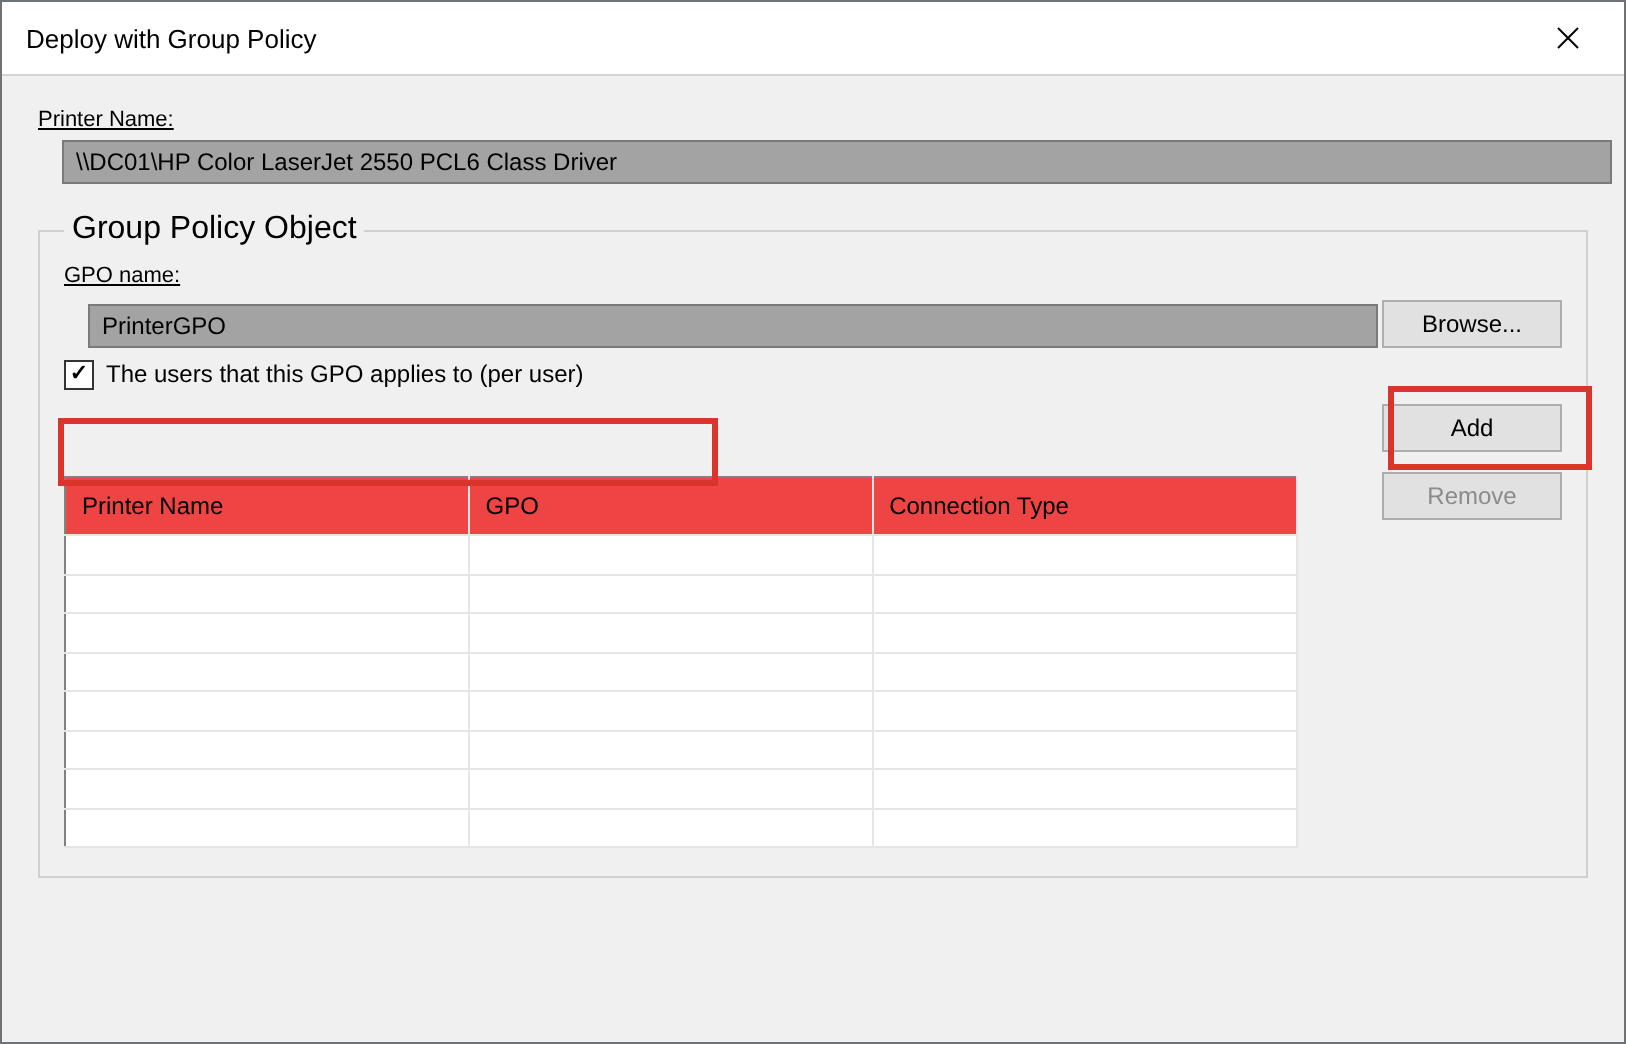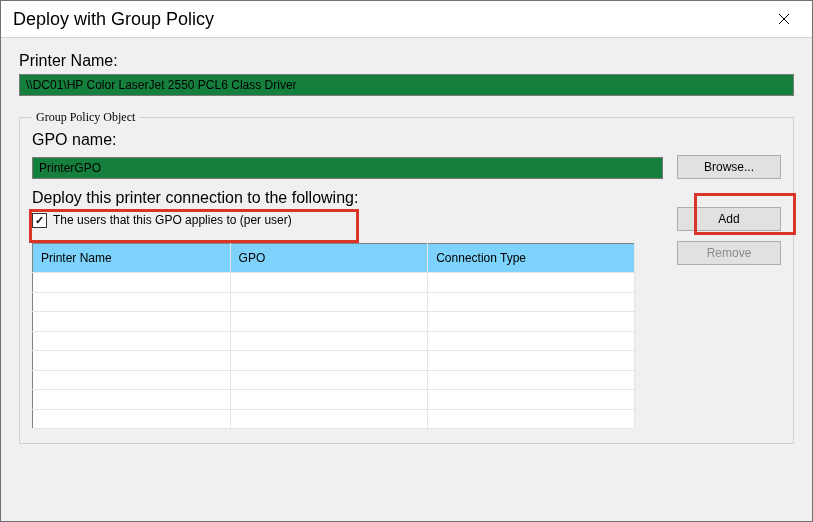--- a/index.html
+++ b/index.html
@@ -10,37 +10,37 @@
     --btn-face:#e1e1e1;
     --btn-border:#adadad;
     --focus-blue:#0078d7;
     --highlight:#d9352a;
     --table-border:#e5e5e5;
     --disabled:#8b8b8b;
   }
   html,body{margin:0;padding:0;font-family:"Segoe UI",Tahoma,sans-serif;font-size:12px;color:var(--text);}
   .window{width:813px;height:522px;box-sizing:border-box;background:var(--bg);border:1px solid #6e7276;position:relative;}
   .titlebar{height:36px;display:flex;align-items:center;border-bottom:1px solid var(--border-light);background:#fff;padding:0 12px;}
-  .titlebar .title{font-size:18px;flex:1;}
+  .titlebar .title{font-size:13px;flex:1;}
   .titlebar .close{width:32px;height:32px;display:flex;align-items:center;justify-content:center;cursor:default;}
   .titlebar .close svg{width:12px;height:12px;stroke:#000;stroke-width:1;}
   .content{padding:14px 18px 0 18px;}
-  .label{font-size:16px;}
+  .label{font-size:11px;text-decoration:underline;}
   .text-input{
     width:100%;box-sizing:border-box;height:22px;border:1px solid #7a7a7a;
-    background:#15803d;padding:2px 6px;font:inherit;margin-top:4px;
+    background:#a3a3a3;padding:2px 6px;font:inherit;margin-top:4px;margin-left:12px;
   }
   fieldset.gpo{
     margin:14px 0 0 0;border:1px solid #d0d0d0;padding:6px 12px 14px 12px;position:relative;
   }
-  fieldset.gpo legend{font-size:12px;padding:0 4px;font-family:Liberation Serif, serif;}
+  fieldset.gpo legend{font-size:16px;padding:0 4px;}
   .row-btn{display:flex;gap:14px;align-items:flex-start;margin-top:4px;}
   .row-btn .col-main{flex:1;}
   .btn{
-    width:104px;height:24px;background:var(--btn-face);border:1px solid var(--btn-border);
+    width:90px;height:24px;background:var(--btn-face);border:1px solid var(--btn-border);
     font:inherit;cursor:default;display:inline-flex;align-items:center;justify-content:center;
   }
   .btn.disabled{color:var(--disabled);margin-left:28px;}
   .btn.primary{border:2px solid var(--focus-blue);background:var(--btn-face);}
   .highlight-box{
     position:absolute;border:3px solid var(--highlight);pointer-events:none;
   }
   .highlight-check{left:28px;top:208px;width:324px;height:28px;}
   .highlight-add{right:16px;top:192px;width:96px;height:36px;}
   .deploy-label{margin-top:10px;display:block;}
@@ -51,21 +51,21 @@
   .check-row .box.checked::after{
     content:"✓";font-size:11px;line-height:11px;color:#000;font-weight:bold;
   }
   .btn-col{display:flex;flex-direction:column;gap:8px;padding-top:2px;}
   table.data{
     width:100%;border-collapse:collapse;background:#fff;border:1px solid #828282;margin-top:12px;
     table-layout:fixed;height:186px;
   }
   table.data th{
     text-align:left;font-weight:normal;padding:4px 8px;border-right:1px solid var(--table-border);
-    border-bottom:1px solid var(--table-border);background:#7dd3fc;height:20px;
+    border-bottom:1px solid var(--table-border);background:#ef4444;height:20px;
   }
   table.data td{border-right:1px solid var(--table-border);border-bottom:1px solid var(--table-border);padding:0 8px;height:18px;}
   .table-wrap{display:flex;gap:14px;align-items:flex-start;}
   .footer{
     position:absolute;bottom:10px;right:22px;display:flex;gap:10px;
   }
 </style>
 </head>
 <body>
 
@@ -85,21 +85,20 @@
     <label class="label">Printer Name:</label>
     <input class="text-input" readonly="" value="\\DC01\HP Color LaserJet 2550 PCL6 Class Driver" style="">
 
     <fieldset class="gpo">
       <legend>Group Policy Object</legend>
 
       <label class="label">GPO name:</label>
       <div class="row-btn">
         <div class="col-main">
           <input class="text-input" value="PrinterGPO" style="">
-          <span class="label deploy-label">Deploy this printer connection to the following:</span>
 
           <div class="check-row">
             <span class="box checked"></span>
             <span>The users that this GPO applies to (per user)</span>
           </div>
         </div>
         <div class="btn-col">
           <button class="btn">Browse...</button>
           <div style="height:12px"></div>
           <button class="btn">Add</button>

